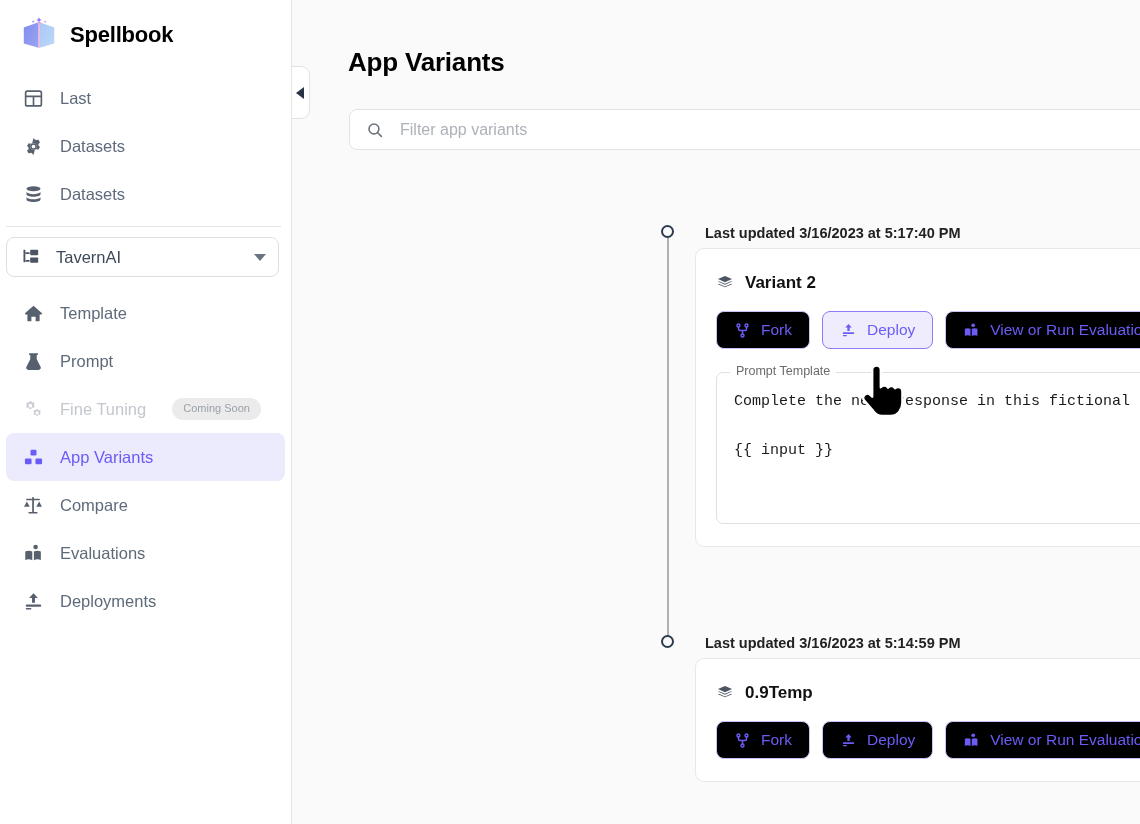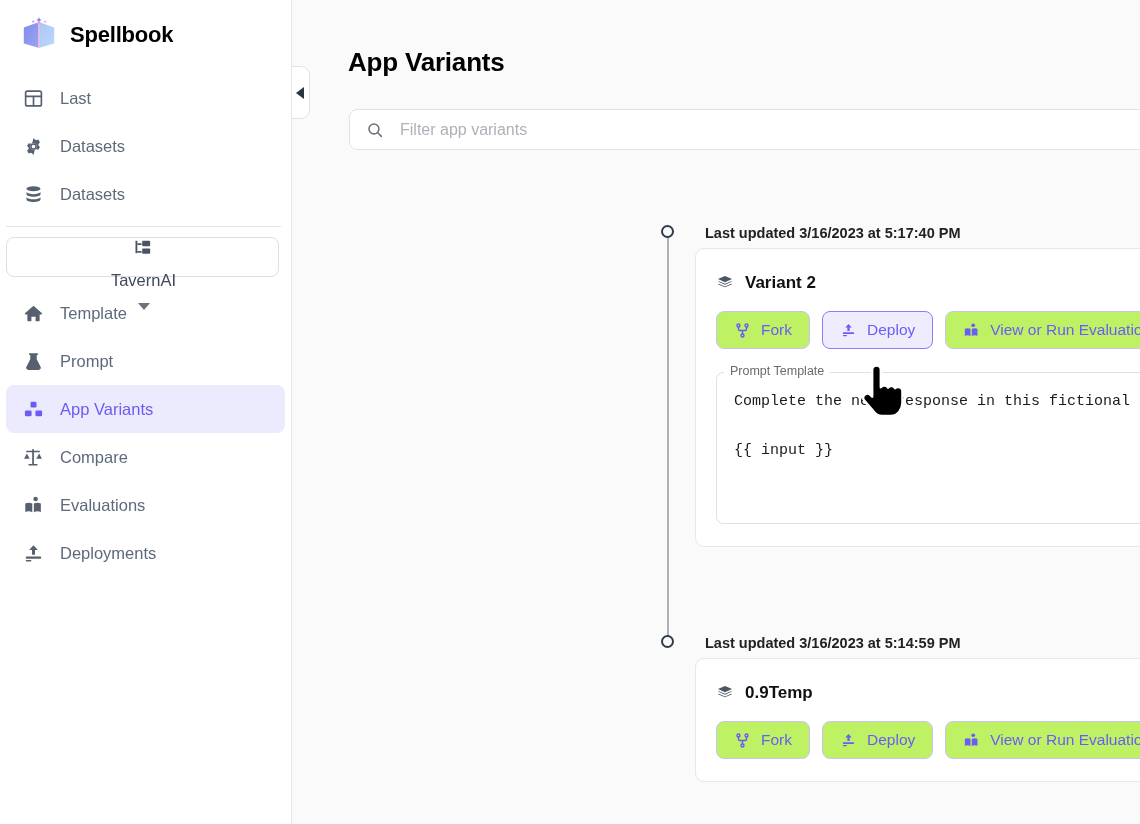--- a/index.html
+++ b/index.html
@@ -87,21 +87,20 @@
     margin: 0 12px 2px 6px;
     height: 40px;
     border: 1px solid #dcdfe3;
     border-radius: 8px;
     display: flex;
     align-items: center;
     padding: 0 12px 0 14px;
     gap: 13px;
     cursor: pointer;
     background: #fff;
-    flex-direction: column;
   }
   .app-select .sel-name {
     font-size: 16.5px;
     color: #3f4a5a;
     flex: 1;
   }
   .caret {
     width: 0; height: 0;
     border-left: 6px solid transparent;
     border-right: 6px solid transparent;
@@ -213,21 +212,21 @@
   }
   .btn-row {
     display: flex;
     gap: 12px;
     padding: 18px 0 0 20px;
   }
   .btn {
     height: 38px;
     border: 1px solid #c9c2fa;
     border-radius: 8px;
-    background: #bef264;
+    background: #000000;
     color: #6a5cf5;
     font-size: 15.5px;
     display: flex;
     align-items: center;
     gap: 10px;
     padding: 0 17px;
     cursor: pointer;
     font-family: "Liberation Sans", sans-serif;
     white-space: nowrap;
   }
@@ -239,21 +238,21 @@
     margin: 23px 20px 22px 20px;
     border: 1px solid #e0e0e0;
     border-radius: 7px;
     position: relative;
     height: 152px;
     background: #fff;
   }
   .prompt-legend {
     position: absolute;
     top: -8px;
-    left: 7px;
+    left: 13px;
     background: #ffffff;
     padding: 0 6px;
     font-size: 12.5px;
     color: #6b6b6b;
     line-height: 1;
   }
   .prompt-text {
     font-family: "Liberation Mono", monospace;
     font-size: 15px;
     color: #1a1a1a;
@@ -375,20 +374,30 @@
       <div class="nav-item">
         <span class="ico">
           <svg viewBox="0 0 24 24" width="21" height="21" fill="currentColor">
             <path d="M7 2.6h10v1.9h-1.3v4.8l4.5 9.1a2 2 0 01-1.8 2.9H5.6a2 2 0 01-1.8-2.9l4.5-9.1V4.5H7V2.6z"></path>
             <rect x="5.6" y="20.1" width="12.8" height="1.5" rx="0.4"></rect>
           </svg>
         </span>
         <span class="lbl">Prompt</span>
       </div>
 
+      <div class="nav-item disabled">
+        <span class="ico">
+          <svg viewBox="0 0 24 24" width="21" height="21" fill="currentColor">
+            <path d="M9.4 2.6l.7 1.1c.4.08.77.23 1.1.43l1.25-.3.95 1.65-.95.87c.03.2.05.4.05.6s-.02.4-.05.6l.95.87-.95 1.65-1.25-.3c-.33.2-.7.35-1.1.43l-.7 1.1H7.5l-.7-1.1a4 4 0 01-1.1-.43l-1.25.3L3.5 8.53l.95-.87a4 4 0 010-1.2l-.95-.87 .95-1.65 1.25.3c.33-.2.7-.35 1.1-.43l.7-1.1h1.9zm-.95 2.9a2.15 2.15 0 100 4.3 2.15 2.15 0 000-4.3z"></path>
+            <path d="M16.9 11.6l.6.95c.34.07.66.2.94.37l1.07-.26.82 1.42-.82.75c.03.17.04.34.04.52s-.01.35-.04.52l.82.75-.82 1.42-1.07-.26c-.28.17-.6.3-.94.37l-.6.95h-1.64l-.6-.95a3.4 3.4 0 01-.94-.37l-1.07.26-.82-1.42.82-.75a3.5 3.5 0 010-1.04l-.82-.75.82-1.42 1.07.26c.28-.17.6-.3.94-.37l.6-.95h1.64zm-.82 2.5a1.85 1.85 0 100 3.7 1.85 1.85 0 000-3.7z"></path>
+          </svg>
+        </span>
+        <span class="lbl">Fine Tuning</span>
+        <span class="badge-soon">Coming Soon</span>
+      </div>
 
       <div class="nav-item active">
         <span class="ico">
           <svg viewBox="0 0 24 24" width="21" height="21" fill="currentColor">
             <rect x="8.6" y="3.2" width="6.8" height="6.4" rx="1.4"></rect>
             <rect x="2.2" y="13.2" width="7.6" height="6.6" rx="1.4"></rect>
             <rect x="14.2" y="13.2" width="7.6" height="6.6" rx="1.4"></rect>
           </svg>
         </span>
         <span class="lbl">App Variants</span>

